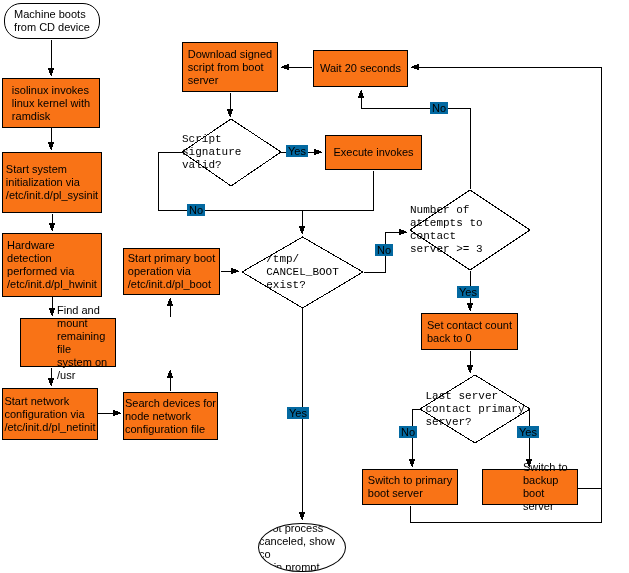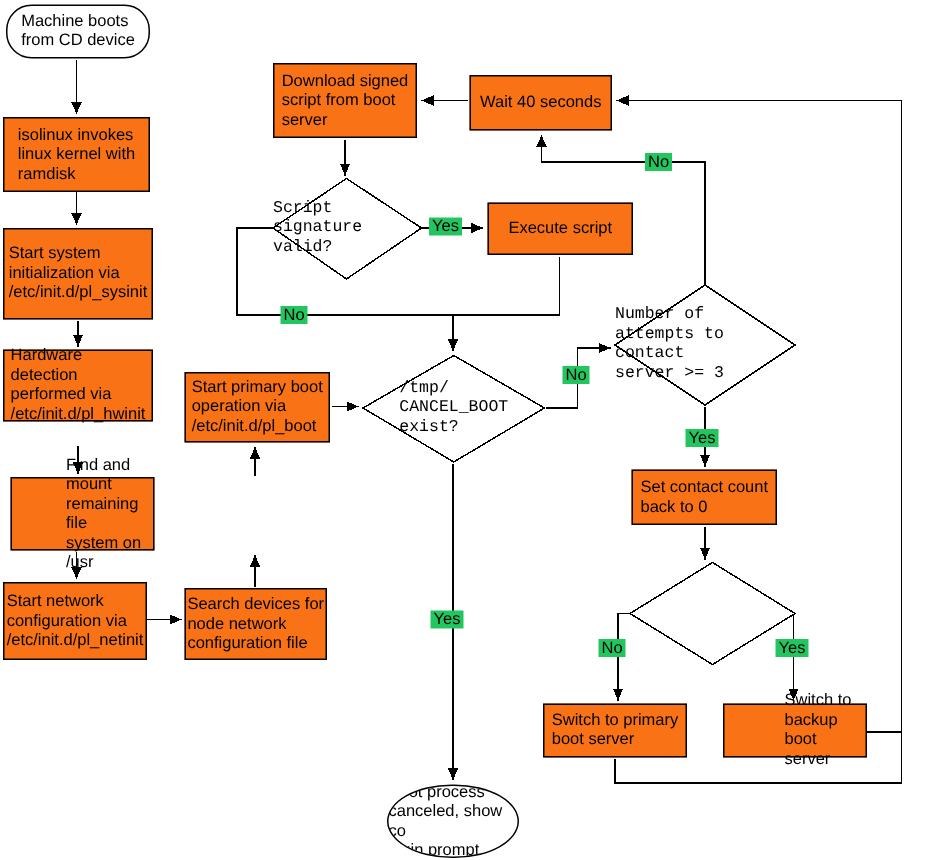--- a/index.html
+++ b/index.html
@@ -42,21 +42,21 @@
     border: 1px solid #000000;
     background: #ffffff;
     overflow: hidden;
   }
   .decision {
     background: transparent;
     font-family: Liberation Mono, monospace;
   }
   .edge-label {
     position: absolute;
-    background: #22c55e;
+    background: #0369a1;
     font-size: 11px;
     line-height: 12px;
     padding: 0 2px;
     color: #000000;
   }
 </style>
 </head>
 <body>
 
 <div class="canvas">
@@ -103,64 +103,67 @@
 from CD device</div>
 
   <div class="node process" style="left:2px; top:152px; width:100px; height:61px;">Start system
 initialization via
 /etc/init.d/pl_sysinit</div>
 
   <div class="node process" style="left:2px; top:78px; width:98px; height:50px;">isolinux invokes
 linux kernel with
 ramdisk</div>
 
-  <div class="node process" style="left:2px; top:233px; width:100px; height:48px;">Hardware
+  <div class="node process" style="left:2px; top:233px; width:100px; height:64px;">Hardware
 detection
 performed via
 /etc/init.d/pl_hwinit</div>
 
-  <div class="node process" style="left:7px; top:318px; width:96px; height:49px;padding-left:36px;">Find and mount
+  <div class="node process" style="left:20px; top:318px; width:96px; height:49px;padding-left:36px;">Find and mount
 remaining file
 system on /usr</div>
 
   <div class="node process" style="left:2px; top:388px; width:96px; height:52px;">Start network
 configuration via
 /etc/init.d/pl_netinit</div>
 
   <div class="node process" style="left:123px; top:392px; width:95px; height:48px;">Search devices for
 node network
 configuration file</div>
 
 
   <div class="node process" style="left:123px; top:248px; width:97px; height:47px;">Start primary boot
 operation via
 /etc/init.d/pl_boot</div>
 
   <div class="node process" style="left:182px; top:42px; width:96px; height:50px;">Download signed
 script from boot
 server</div>
 
-  <div class="node process" style="left:313px; top:50px; width:95px; height:37px;">Wait 40 seconds</div>
+  <div class="node process" style="left:313px; top:50px; width:95px; height:37px;">Wait 20 seconds</div>
 
   <div class="node decision" style="left:182px; top:119px; width:99px; height:67px;">Script signature
 valid?</div>
 
-  <div class="node process" style="left:325px; top:135px; width:97px; height:35px;">Execute script</div>
+  <div class="node process" style="left:325px; top:135px; width:97px; height:35px;">Execute invokes</div>
 
   <div class="node decision" style="left:242px; top:237px; width:121px; height:71px;">/tmp/
 CANCEL_BOOT
 exist?</div>
 
   <div class="node decision" style="left:410px; top:190px; width:120px; height:80px;">Number of
 attempts to contact
 server &gt;= 3</div>
 
   <div class="node process" style="left:421px; top:313px; width:97px; height:37px;">Set contact count
 back to 0</div>
 
+  <div class="node decision" style="left:420px; top:375px; width:110px; height:68px;">Last server
+contact primary
+server?</div>
 
   <div class="node process" style="left:362px; top:469px; width:96px; height:36px;">Switch to primary
 boot server</div>
 
   <div class="node process" style="left:482px; top:469px; width:96px; height:36px;padding-left:40px;">Switch to backup
 boot server</div>
 
   <div class="node terminator" style="left:258px; top:523px; width:88px; height:49px; border-radius:44px/25px;">Boot process
 canceled, show co
 login prompt</div>

